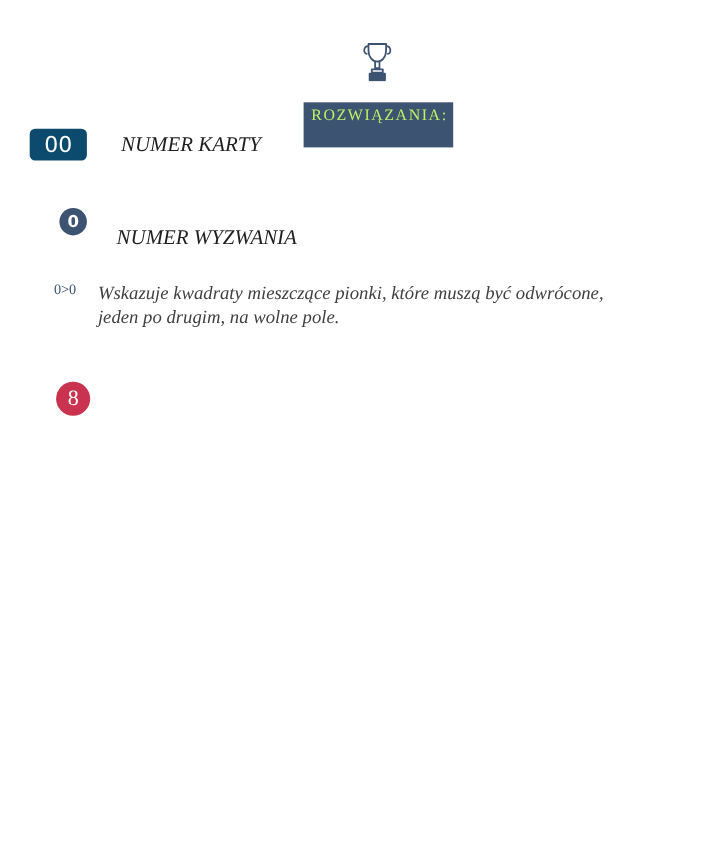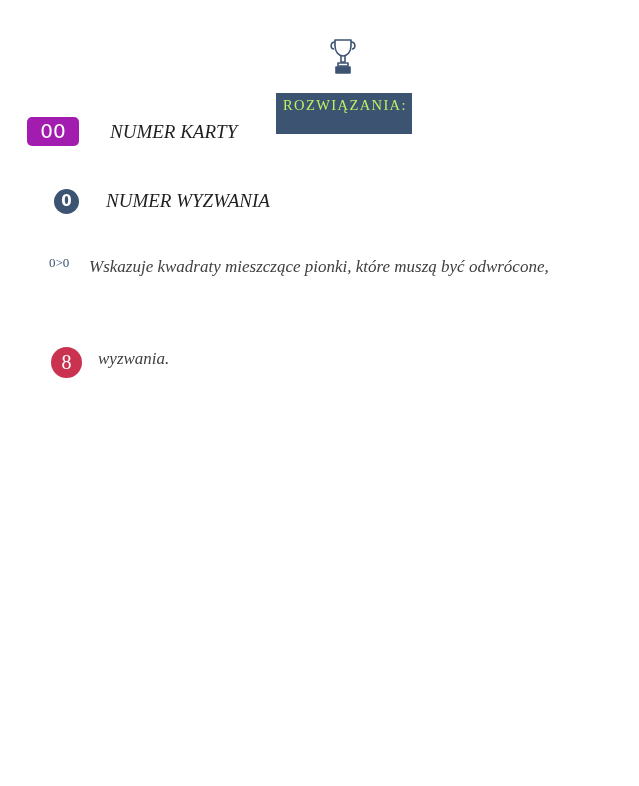--- a/index.html
+++ b/index.html
@@ -6,21 +6,21 @@
   body { width: 639px; height: 786px; position: relative; overflow: hidden; font-family: "Liberation Serif", "DejaVu Serif", serif; }
   .trophy { position: absolute; left: 329px; top: 38px; width: 28px; height: 36px; }
   .banner {
     position: absolute; left: 276px; top: 80px; height: 41px; width: 136px;
     background: #3c5371; color: #bef264;
     font-family: "Liberation Serif", serif; font-size: 14.5px; letter-spacing: 1.4px;
     line-height: 24px; padding-left: 7px; box-sizing: border-box; white-space: nowrap; overflow: hidden; margin-top: 13px;
   }
   .card-badge {
     position: absolute; left: 27px; top: 117px; width: 52px; height: 29px;
-    background: #a21caf; border-radius: 5px; color: #ffffff;
+    background: #0c4a6e; border-radius: 5px; color: #ffffff;
     font-family: "DejaVu Sans", sans-serif; font-size: 20px; text-align: center; line-height: 29px;
   }
   .label { position: absolute; font-style: italic; color: #1f1f1f; font-size: 19px; white-space: nowrap; }
   .challenge-badge {
     position: absolute; left: 54px; top: 189px; width: 25px; height: 25px; border-radius: 50%;
     background: #3c5371; color: #ffffff; font-family: "DejaVu Sans", sans-serif; font-weight: bold;
     font-size: 15px; text-align: center; line-height: 25px;
   }
   .arrow-glyph {
     position: absolute; left: 49px; top: 255px; color: #3c5371;
@@ -43,23 +43,23 @@
   <path d="M9 25 H19 V28 H9 Z"></path>
   <rect x="7" y="29" width="14" height="6" fill="#3c5371"></rect>
 </svg>
 
 <div class="banner">ROZWIĄZANIA:</div>
 
 <div class="card-badge">00</div>
 <div class="label" style="left:110px; top:121px;">NUMER KARTY</div>
 
 <div class="challenge-badge">0</div>
-<div class="label" style="left:106px; top:190px;">NUMER WYZWANIA</div>
+<div class="label" style="left:106px; top:206px;">NUMER WYZWANIA</div>
 
 <div class="arrow-glyph">0&gt;0</div>
 <div class="desc" style="left:89px; top:256px;">
   <div>Wskazuje kwadraty mieszczące pionki, które muszą być odwrócone,</div>
+  <div>jeden po drugim, na wolne pole.</div>
 </div>
 
 <div class="moves-badge">8</div>
 <div class="desc" style="left:98px; top:348px;">
-  <div>wyzwania.</div>
 </div>
 
 </body></html>

